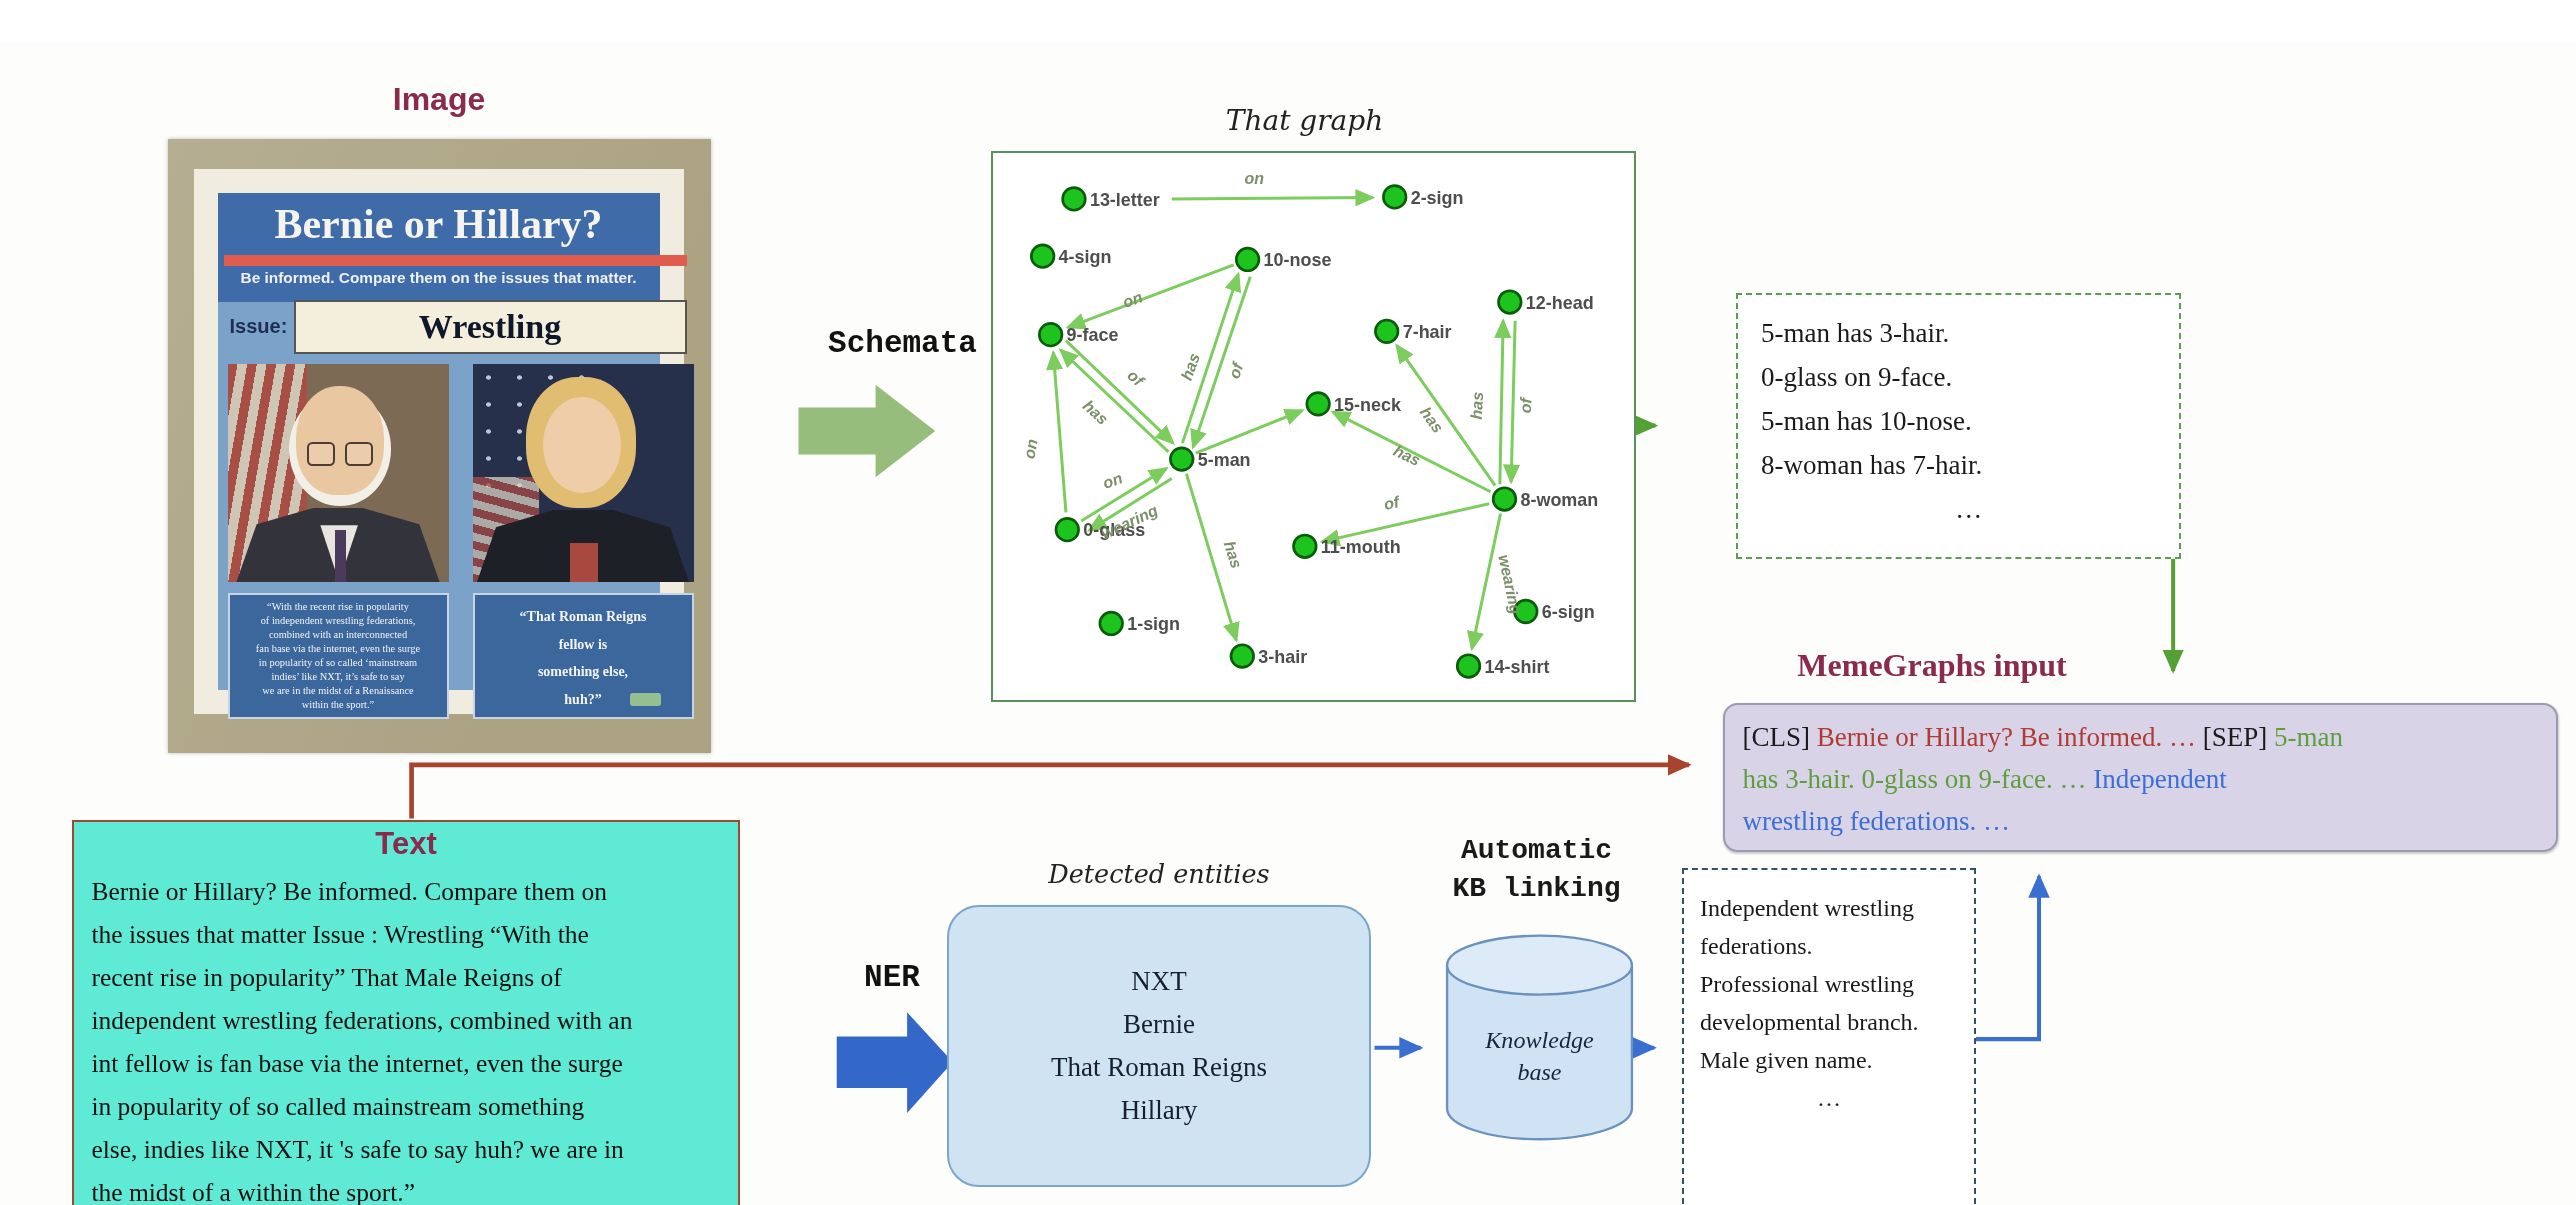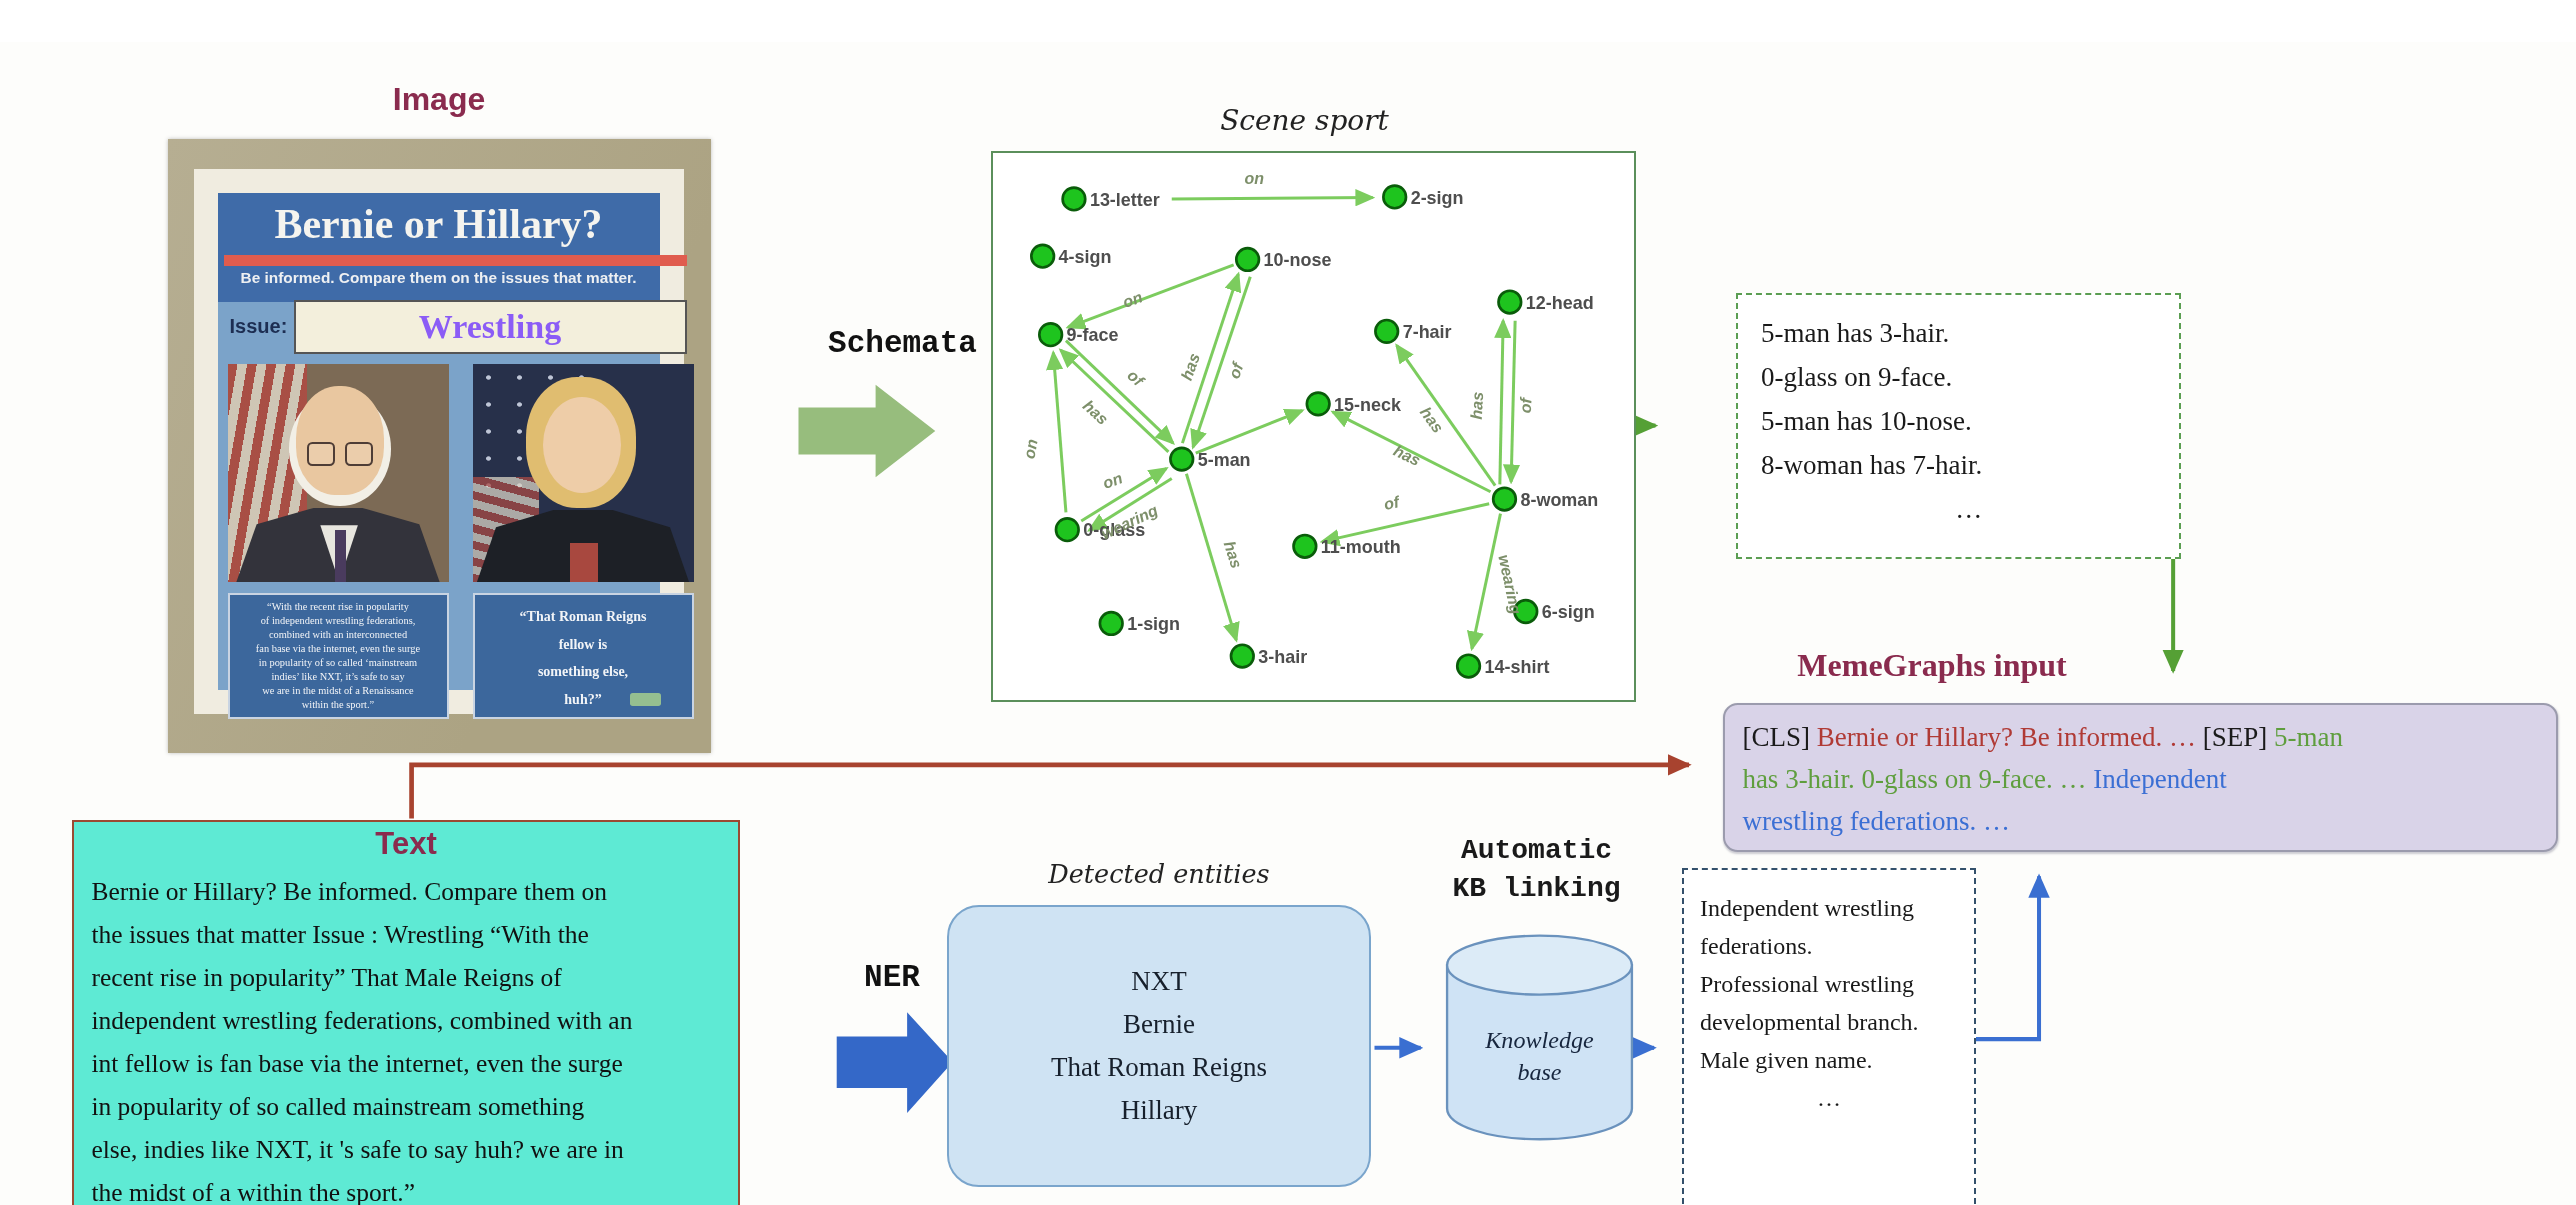--- a/index.html
+++ b/index.html
@@ -22,21 +22,21 @@
   
   #meme{left:168px;top:97px;width:543px;height:614px;background:linear-gradient(115deg,#b6ae92,#aca383 70%);box-shadow:0 0 4px rgba(0,0,0,.25);}
   #poster{position:absolute;left:25.5px;top:30px;width:490px;height:545px;background:#f0ece0;padding:24px;box-sizing:border-box;}
   #poster-in{position:relative;width:100%;height:100%;background:linear-gradient(#3f6ba8 0 22%,#7ba3c9 22% 100%);}
   #meme-title{position:absolute;left:0;top:6.7px;width:100%;text-align:center;color:#f5f4ef;font-weight:bold;font-size:42px;font-family:"Liberation Serif",serif;}
   #meme-redbar{position:absolute;left:6.7px;top:62px;width:463px;height:11.4px;background:var(--meme_red_bar);}
   #meme-tag{position:absolute;left:0;top:76px;width:100%;text-align:center;color:#eef0f2;font-weight:bold;font-size:15.4px;font-family:"Liberation Sans",sans-serif;}
   #issue-row{position:absolute;left:12px;top:107px;width:453px;height:50px;}
   #issue-label{position:absolute;left:0;top:14.8px;font-weight:bold;font-size:20px;color:#1d2e52;font-family:"Liberation Sans",sans-serif;}
   #issue-box{position:absolute;left:64px;top:0;width:389px;height:50px;background:#f3efdc;border:2px solid #555;
-             display:flex;align-items:center;justify-content:center;font-size:34px;font-weight:bold;color:#8b5cf6;}
+             display:flex;align-items:center;justify-content:center;font-size:34px;font-weight:bold;color:#0f172a;}
   .photo{position:absolute;top:171px;width:221px;height:218px;overflow:hidden;background:#7c6a55;}
   #photo-b{left:10px;} #photo-h{left:255px;background:#27304a;}
   .flag-l{position:absolute;left:0;top:0;bottom:0;width:36%;background:repeating-linear-gradient(100deg,#b04a42 0 9.4px,#ddd6c6 9.4px 19px);opacity:.85;}
   .stars{position:absolute;left:0;top:0;width:60%;height:65%;background-image:radial-gradient(#cfd6e6 2px,transparent 3px);background-size:31px 27px;opacity:.9;}
   .stripes-h{position:absolute;left:0;bottom:0;width:30%;height:48%;background:repeating-linear-gradient(15deg,#a84a44 0 8px,#d8d2c4 8px 16px);opacity:.75;}
   .hair{position:absolute;border-radius:50%;}
   #photo-b .hair{left:28%;top:13%;width:46%;height:52%;background:#f2efe6;}
   #photo-b .face{position:absolute;left:31%;top:10%;width:40%;height:50%;border-radius:48% 48% 44% 44%;background:#e9c7a0;}
   .lens{position:absolute;top:36%;width:11%;height:9%;border:2px solid #4e3d36;border-radius:5.4px;background:rgba(255,255,255,.12);}
   #lens1{left:36%;} #lens2{left:53%;}
@@ -108,21 +108,21 @@
     <path class="cGr" d="M3177,578 H3240 V938" marker-end="url(#mGr)"></path>
     <path class="cRd" d="M613,1158 V1078 H2518" marker-end="url(#mRd)"></path>
     <path class="cBl" d="M2944,1487 H3040 V1244" marker-end="url(#mBl)"></path>
     <path class="cBl" d="M2049,1500 H2118" marker-end="url(#mBl)"></path>
     <path class="cBl" d="M2437,1500 H2466" marker-end="url(#mBl)"></path>
     <polygon points="1190,545 1305,545 1305,511 1394,580 1305,649 1305,615 1190,615" fill="#97BD7D"></polygon>
     <polygon points="1247,1483 1352,1483 1352,1447 1420,1521 1352,1597 1352,1560 1247,1560" fill="#3468C8"></polygon>
   </svg>
 
   <div id="h-image" class="abs h-sans">Image</div>
-  <div id="h-scene" class="abs h-ital">Scene sport</div>
+  <div id="h-scene" class="abs h-ital">That graph</div>
   <div id="schemata-label" class="abs h-mono">Schemata</div>
   <div id="ner-label" class="abs h-mono">NER</div>
   <div id="h-ent" class="abs h-ital">Detected entities</div>
   <div id="kb-label" class="abs">
       <div class="ln">Automatic</div>
       <div class="ln">KB linking</div>
     </div>
   <div id="h-mg" class="abs h-serifb">MemeGraphs input</div>
 
   <div id="meme" class="abs">

